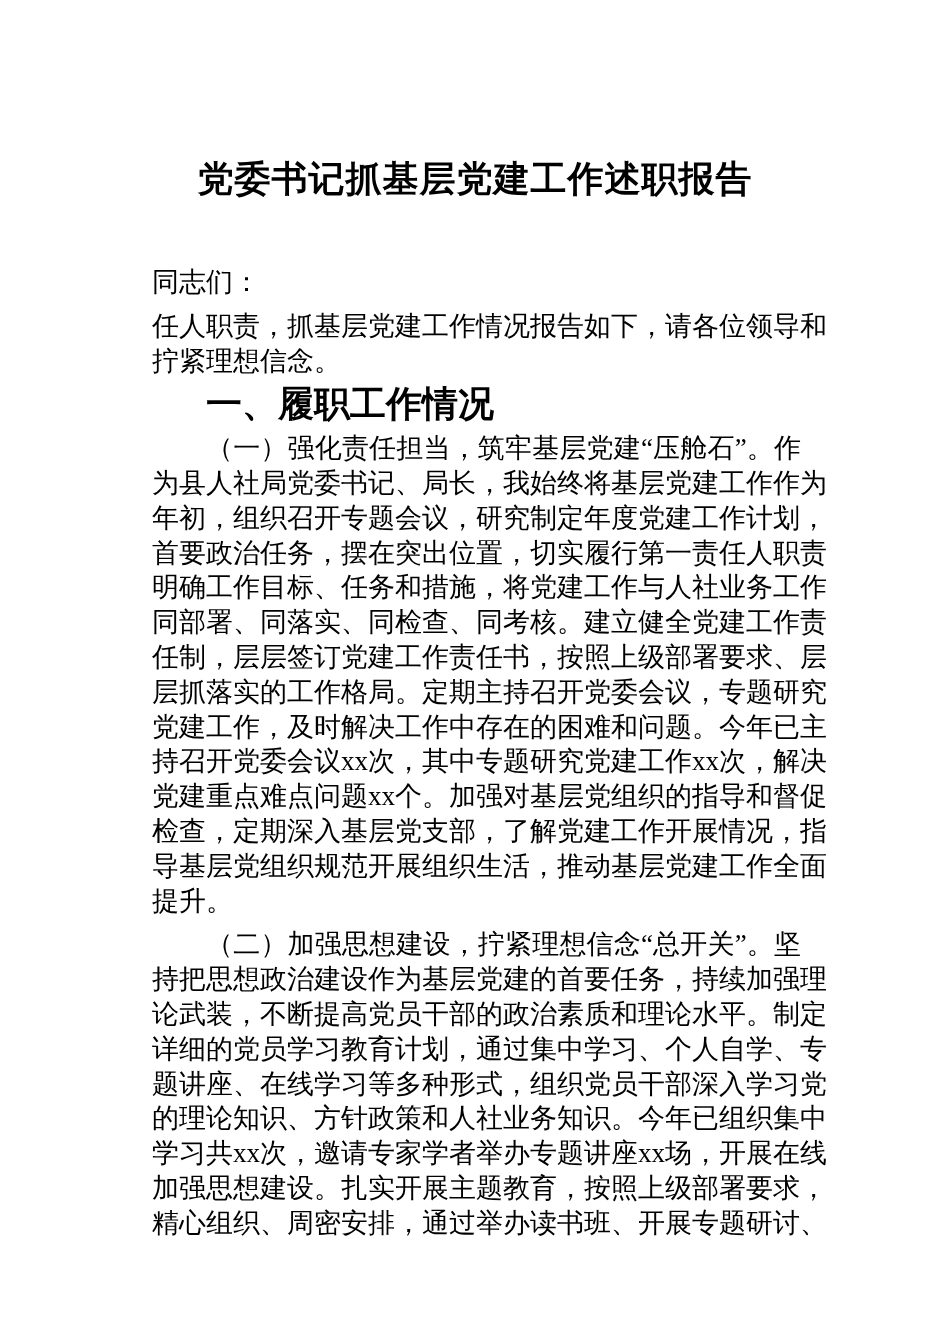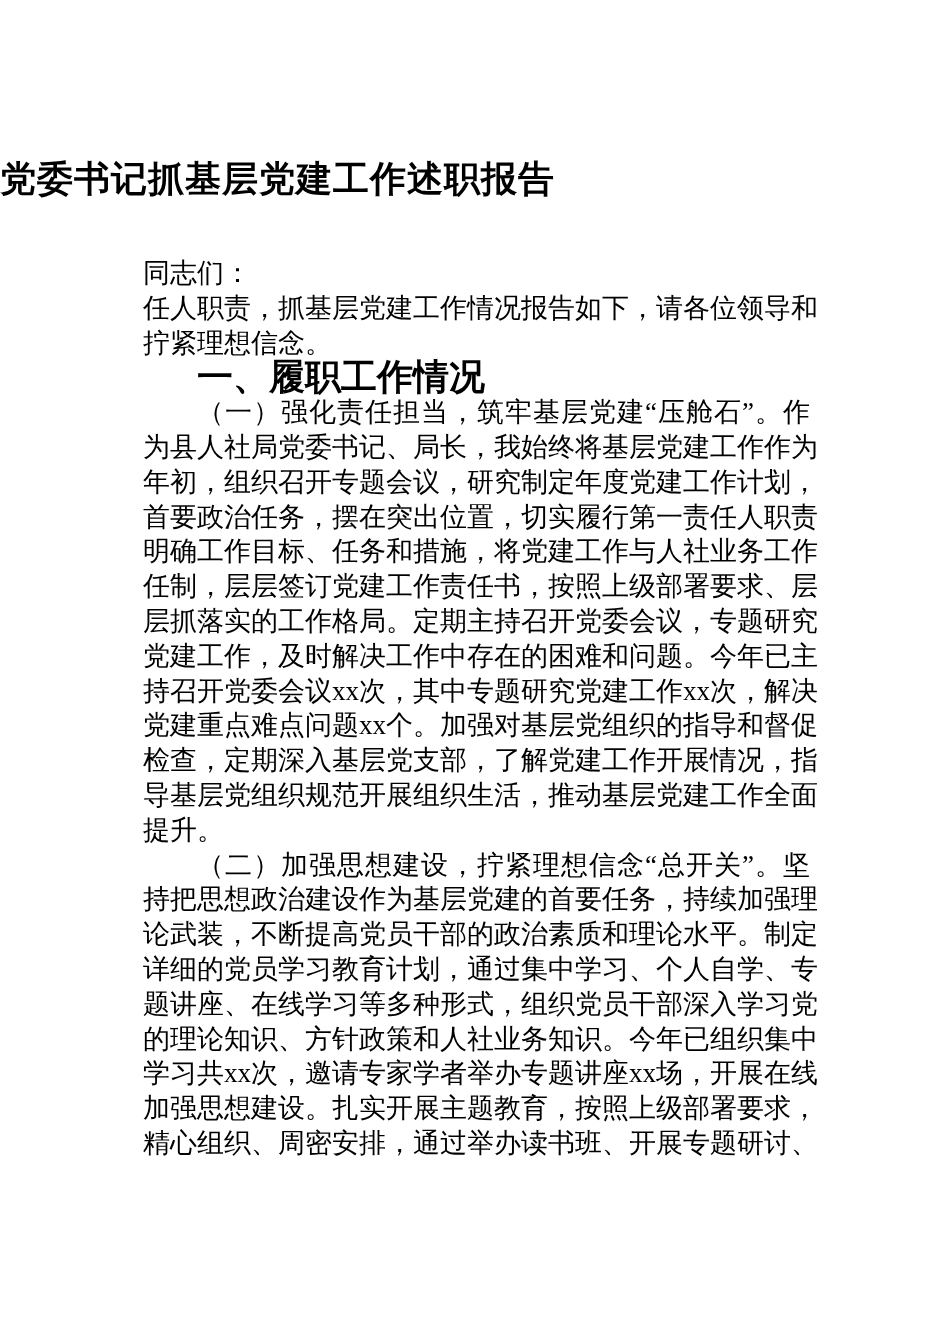--- a/index.html
+++ b/index.html
@@ -13,35 +13,36 @@
     background: #ffffff;
     color: #000000;
     font-family: "Liberation Serif", "DejaVu Serif", serif;
     overflow: hidden;
   }
   .doc-title {
     position: absolute;
     top: 154px;
     left: 0;
     width: 950px;
+    text-align: center;
     font-size: 36px;
     font-weight: bold;
     line-height: 50px;
     letter-spacing: 1px;
     white-space: nowrap;
   }
   .doc-body {
     position: absolute;
     left: 143px;
     top: 256px;
     width: 667px;
     font-size: 27px;
     line-height: 34.8px;
   }
-  .block { margin: 0; }
+  .block { margin: 9px; }
   .line {
     text-align: justify;
     text-align-last: justify;
     white-space: nowrap;
   }
   .line.end {
     text-align-last: left;
   }
   .line.first {
     padding-left: 54px;
@@ -69,20 +70,21 @@
         <div class="line">任人职责，抓基层党建工作情况报告如下，请各位领导和</div>
         <div class="line end">拧紧理想信念。</div>
       </div>
       <div class="block heading">一、履职工作情况</div>
       <div class="block paragraph">
         <div class="line first">（一）强化责任担当，筑牢基层党建“压舱石”。作</div>
         <div class="line">为县人社局党委书记、局长，我始终将基层党建工作作为</div>
         <div class="line">年初，组织召开专题会议，研究制定年度党建工作计划，</div>
         <div class="line">首要政治任务，摆在突出位置，切实履行第一责任人职责</div>
         <div class="line">明确工作目标、任务和措施，将党建工作与人社业务工作</div>
+        <div class="line">同部署、同落实、同检查、同考核。建立健全党建工作责</div>
         <div class="line">任制，层层签订党建工作责任书，按照上级部署要求、层</div>
         <div class="line">层抓落实的工作格局。定期主持召开党委会议，专题研究</div>
         <div class="line">党建工作，及时解决工作中存在的困难和问题。今年已主</div>
         <div class="line">持召开党委会议xx次，其中专题研究党建工作xx次，解决</div>
         <div class="line">党建重点难点问题xx个。加强对基层党组织的指导和督促</div>
         <div class="line">检查，定期深入基层党支部，了解党建工作开展情况，指</div>
         <div class="line">导基层党组织规范开展组织生活，推动基层党建工作全面</div>
         <div class="line end">提升。</div>
       </div>
       <div class="block paragraph">

